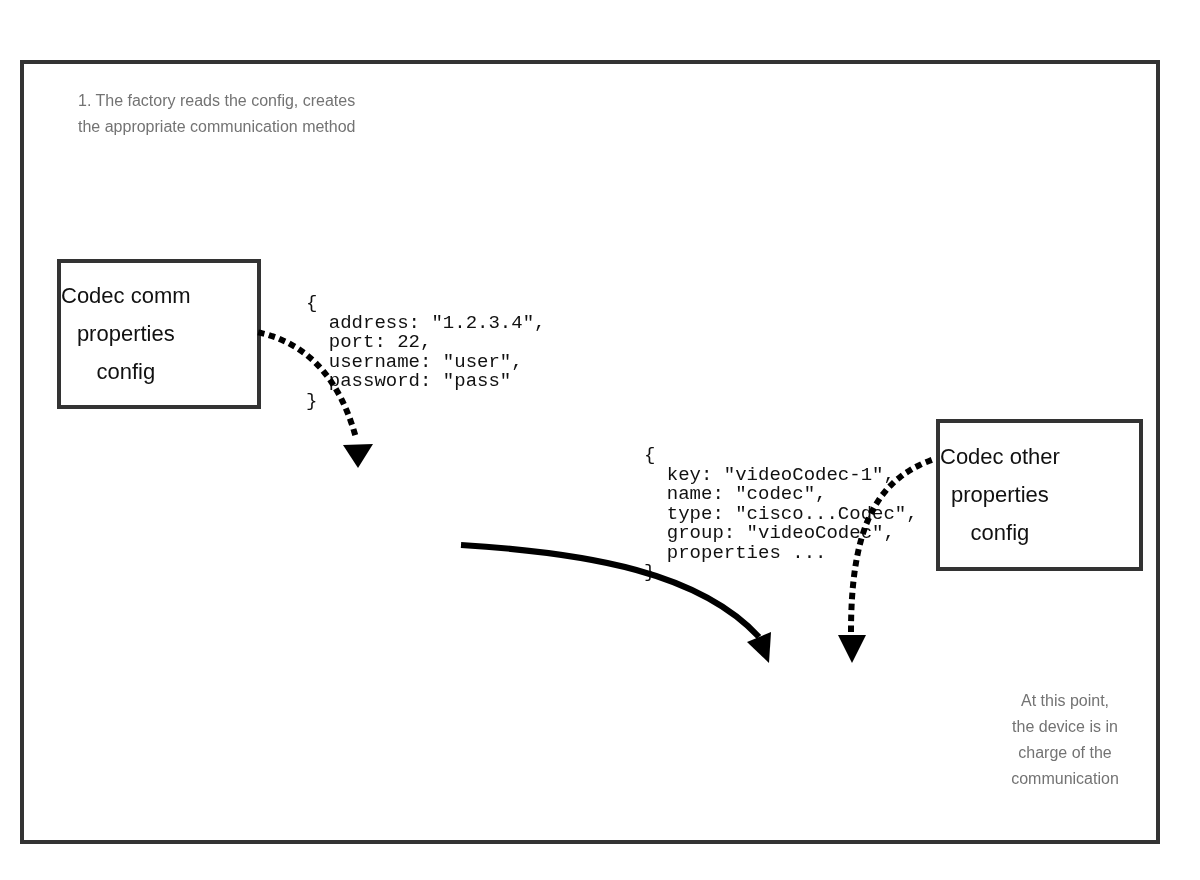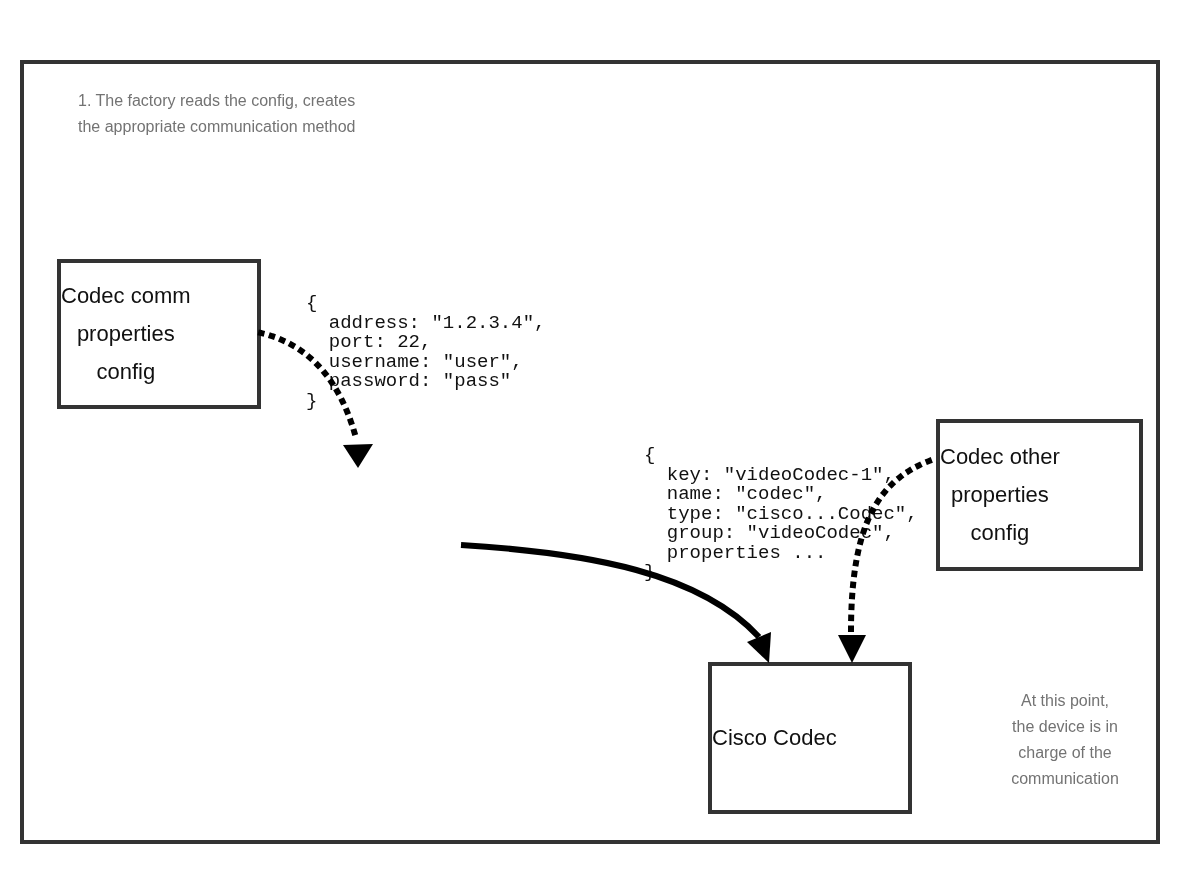--- a/index.html
+++ b/index.html
@@ -111,23 +111,20 @@
 config</span>
   </div>
 
 
   <div class="box box-other">
     <span>Codec other
 properties
 config</span>
   </div>
 
-  <div class="box box-cisco">
-    <span>Cisco Codec</span>
-  </div>
 
   <div class="note note-endpoint">At this point,
 the device is in
 charge of the
 communication</div>
 
   <svg class="arrows" viewBox="0 0 1200 880" xmlns="http://www.w3.org/2000/svg">
     <path class="arrow-dotted" d="M 261 333 Q 332 350 356 438"></path>
     <polygon points="343,445 373,444 358,468"></polygon>
 

